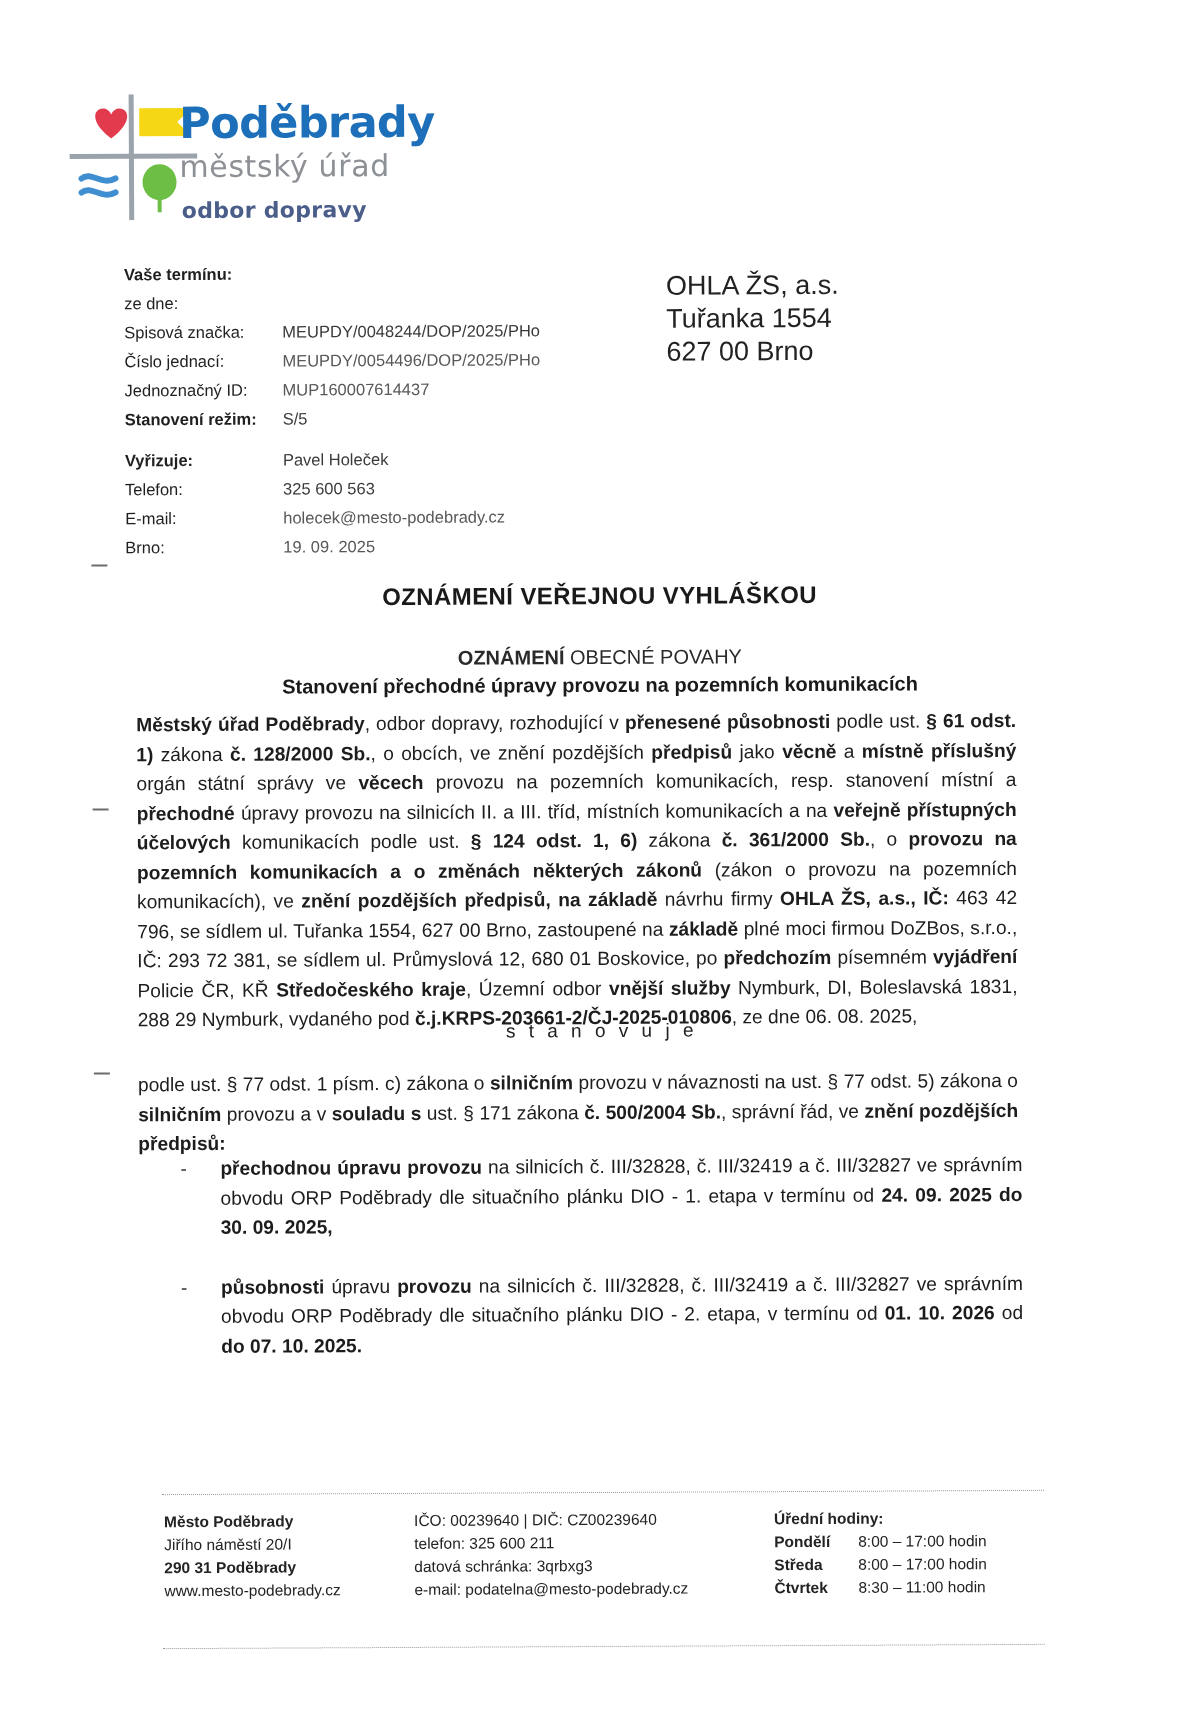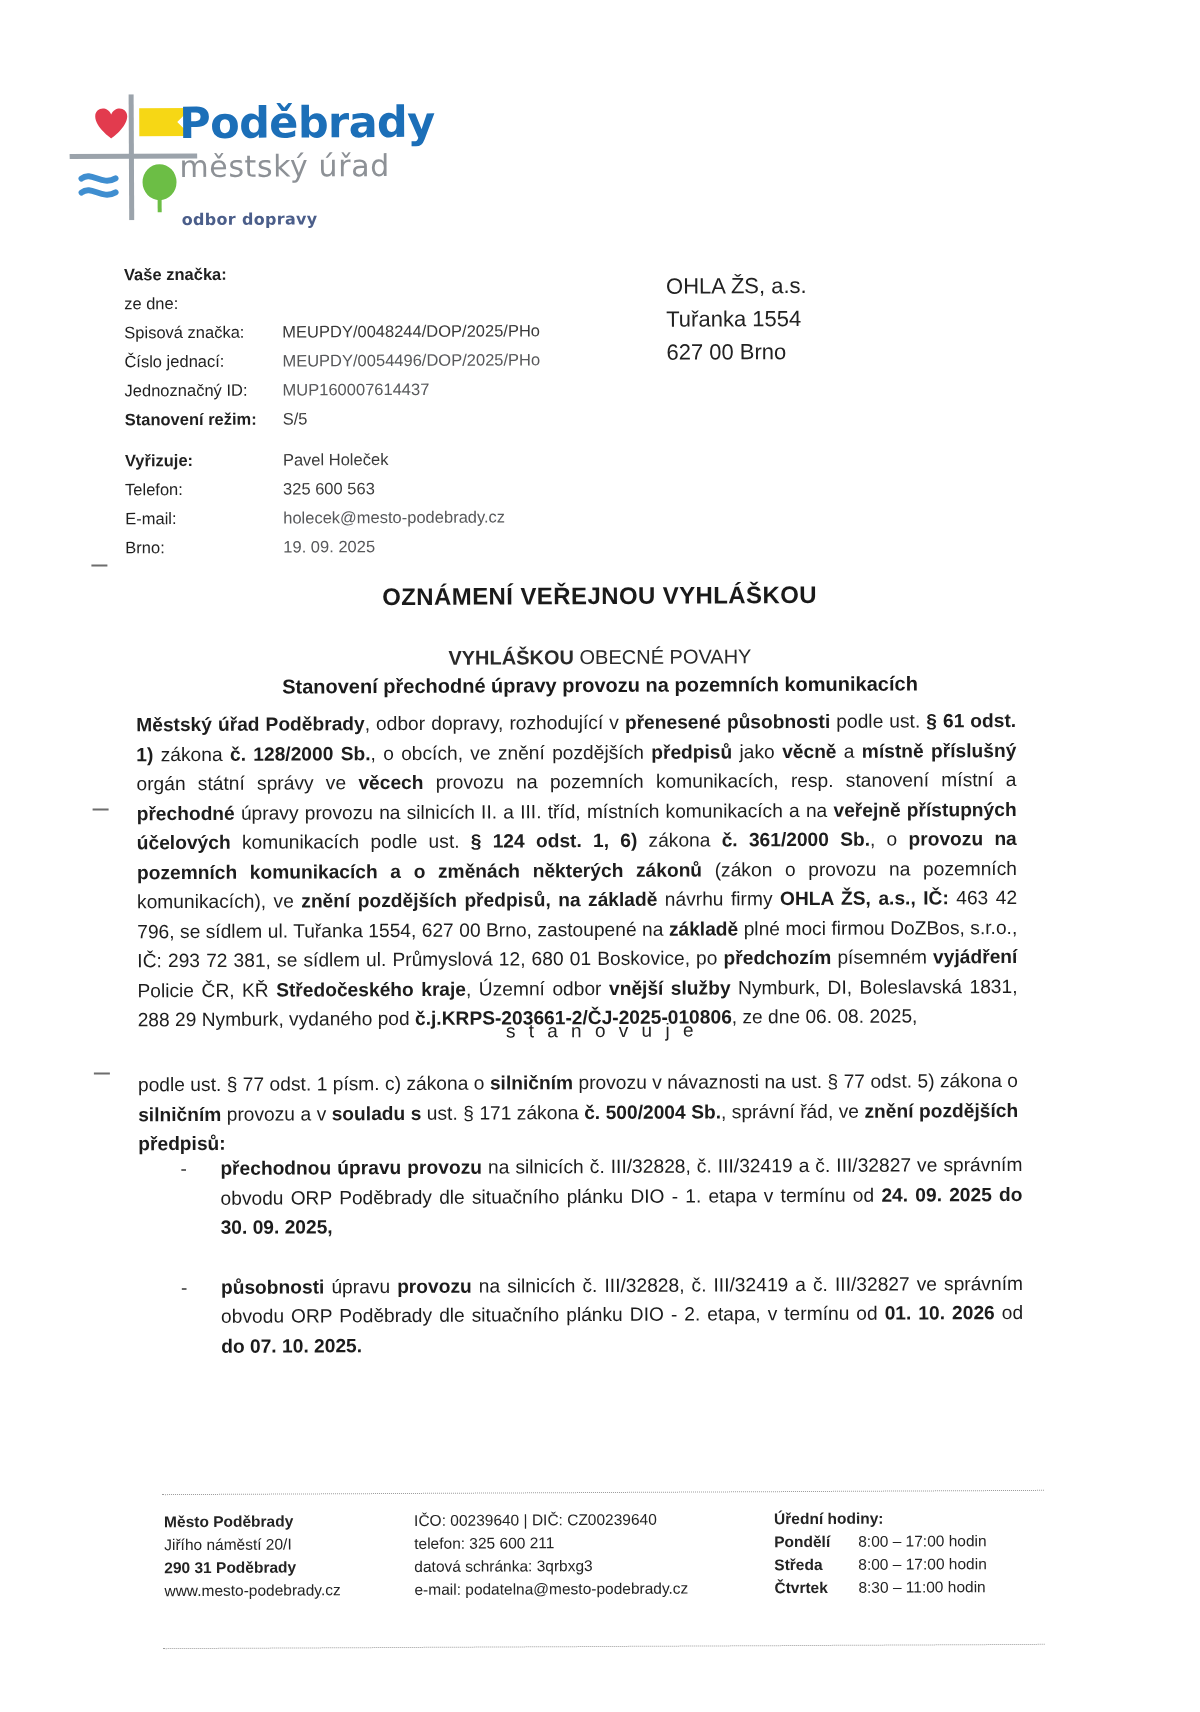--- a/index.html
+++ b/index.html
@@ -56,22 +56,22 @@
     font-size: 30px;
     color: #8d9196;
     letter-spacing: 0.6px;
     line-height: 1;
     margin-top: 7px;
     font-family: "DejaVu Sans", sans-serif;
   }
   .logo-dept {
     position: absolute;
     left: 112px;
-    top: 116px;
-    font-size: 16px;
+    top: 104px;
+    font-size: 22px;
     font-weight: 700;
     color: #4b5e8a;
     letter-spacing: 0.3px;
     font-family: "DejaVu Sans", sans-serif;
   }
 
   
   .meta {
     position: absolute;
     left: 126px;
@@ -100,21 +100,21 @@
     top: 444px;
     width: 480px;
     font-size: 16.5px;
     line-height: 29px;
   }
 
   .addressee {
     position: absolute;
     left: 668px;
     top: 270px;
-    font-size: 22px;
+    font-size: 27px;
     line-height: 33px;
     color: #222;
   }
 
   
   .title-main {
     position: absolute;
     left: 0;
     right: 0;
     top: 582px;
@@ -248,21 +248,21 @@
     </svg>
     <div class="logo-text">
       <div class="logo-title">Poděbrady</div>
       <div class="logo-sub">městský úřad</div>
     </div>
     <div class="logo-dept">odbor dopravy</div>
   </div>
 
   <div class="meta">
     <div class="meta-row">
-      <span class="meta-label bold">Vaše značka:</span>
+      <span class="meta-label bold">Vaše termínu:</span>
       <span class="meta-value"></span>
     </div>
     <div class="meta-row">
       <span class="meta-label">ze dne:</span>
       <span class="meta-value"></span>
     </div>
     <div class="meta-row">
       <span class="meta-label">Spisová značka:</span>
       <span class="meta-value">MEUPDY/0048244/DOP/2025/PHo</span>
     </div>
@@ -300,21 +300,21 @@
   </div>
 
   <div class="addressee">
     <div>OHLA ŽS, a.s.</div>
     <div>Tuřanka 1554</div>
     <div>627 00 Brno</div>
   </div>
 
   <div class="title-main">OZNÁMENÍ VEŘEJNOU VYHLÁŠKOU</div>
   <div class="title-sub1">
-    <b>VYHLÁŠKOU</b><span> OBECNÉ POVAHY</span>
+    <b>OZNÁMENÍ</b><span> OBECNÉ POVAHY</span>
   </div>
   <div class="title-sub2">Stanovení přechodné úpravy provozu na pozemních komunikacích</div>
 
   <div class="body-par p1"><b>Městský úřad Poděbrady</b>, odbor dopravy, rozhodující v <b>přenesené působnosti</b> podle ust. <b>§ 61 odst. 1)</b> zákona <b>č. 128/2000 Sb.</b>, o obcích, ve znění pozdějších <b>předpisů</b> jako <b>věcně</b> a <b>místně příslušný</b> orgán státní správy ve <b>věcech</b> provozu na pozemních komunikacích, resp. stanovení místní a <b>přechodné</b> úpravy provozu na silnicích II. a III. tříd, místních komunikacích a na <b>veřejně přístupných účelových</b> komunikacích podle ust. <b>§ 124 odst. 1, 6)</b> zákona <b>č. 361/2000 Sb.</b>, o <b>provozu na pozemních komunikacích a o změnách některých zákonů</b> (zákon o provozu na pozemních komunikacích), ve <b>znění pozdějších předpisů, na základě</b> návrhu firmy <b>OHLA ŽS, a.s., IČ:</b> 463 42 796, se sídlem ul. Tuřanka 1554, 627 00 Brno, zastoupené na <b>základě</b> plné moci firmou DoZBos, s.r.o., IČ: 293 72 381, se sídlem ul. Průmyslová 12, 680 01 Boskovice, po <b>předchozím</b> písemném <b>vyjádření</b> Policie ČR, KŘ <b>Středočeského kraje</b>, Územní odbor <b>vnější služby</b> Nymburk, DI, Boleslavská 1831, 288 29 Nymburk, vydaného pod <b>č.j.KRPS-203661-2/ČJ-2025-010806</b>, ze dne 06. 08. 2025,</div>
 
   <div class="stanovuje">s t a n o v u j e</div>
 
   <div class="body-par p2">podle ust. § 77 odst. 1 písm. c)  zákona o <b>silničním</b> provozu v návaznosti na ust. § 77 odst. 5) zákona o <b>silničním</b> provozu a v <b>souladu s</b> ust. § 171 zákona <b>č. 500/2004 Sb.</b>, správní řád,  ve <b>znění pozdějších předpisů:</b></div>
 
   <div class="bullets">

